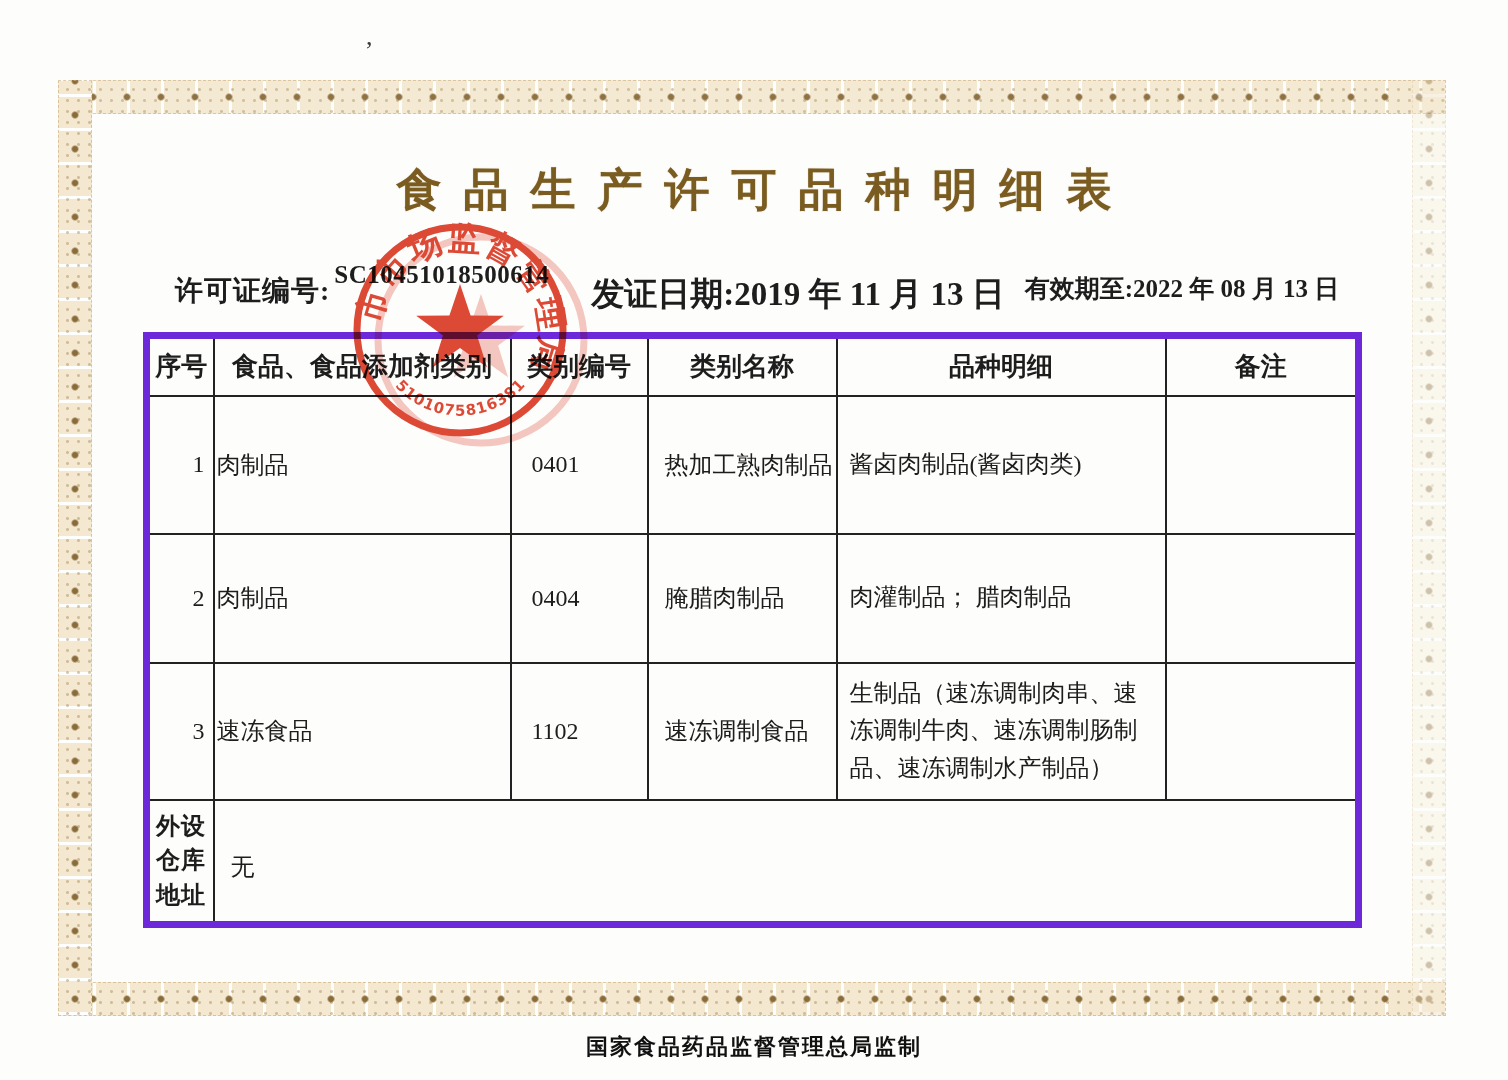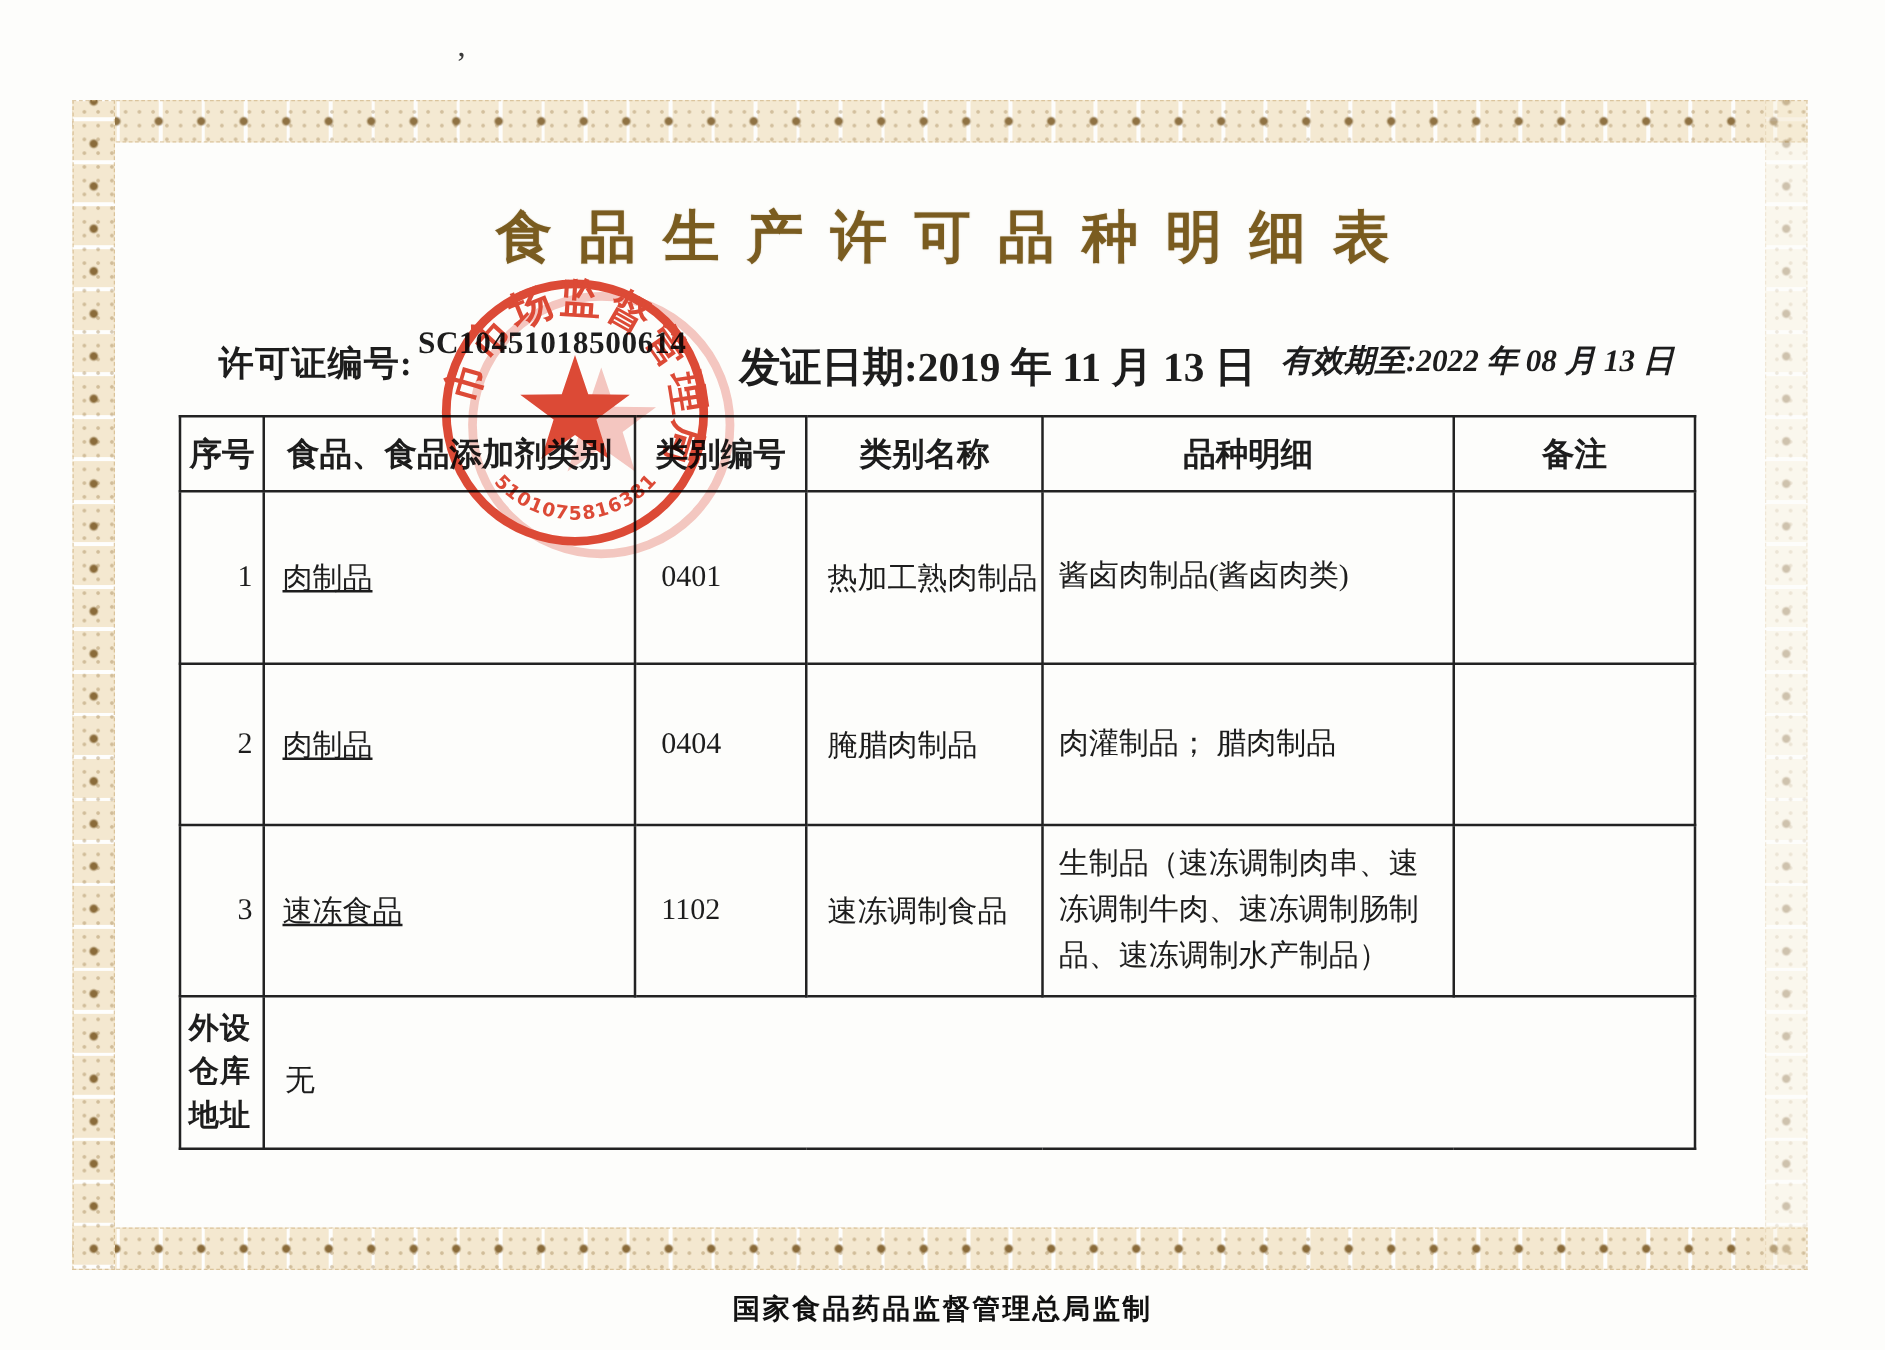--- a/index.html
+++ b/index.html
@@ -52,42 +52,42 @@
     text-shadow: 0 0 1px rgba(122,92,32,.55);
   }
   #license-line {
     position: absolute; left: 175px; top: 272px;
     display: flex; align-items: flex-start;
     white-space: nowrap;
   }
   #license-label { font-size: 28px; font-weight: bold; letter-spacing: 1px; }
   #license-number { font-size: 25px; font-weight: 600; transform: translateY(-11px); margin-left: 4px; letter-spacing: .5px; }
   #issue-date   { font-size: 33px; font-weight: 600; margin-left: 42px; }
-  #valid-until  { font-size: 25px; font-weight: 600; margin-left: 20px; font-style: italic; }
+  #valid-until  { font-size: 25px; font-weight: 600; margin-left: 20px; }
 
   
   #license-table {
     position: absolute; left: 143px; top: 332px;
     width: 1212px; border-collapse: collapse; table-layout: fixed;
   }
   #license-table td, #license-table th {
     border: 2px solid #222;
     font-size: 24px;
     vertical-align: middle;
     overflow: hidden;
   }
   #license-table th { font-weight: bold; font-size: 26px; text-align: center; }
-  #license-table { border: 2px solid #6d28d9; }
+  #license-table { border: 7px solid #6d28d9; }
   tr.hdr      { height: 60px; }
   tr.r1       { height: 138px; }
   tr.r2       { height: 129px; }
   tr.r3       { height: 137px; }
   tr.rwh      { height: 117px; }
   td.no-cell     { text-align: right; padding-right: 8px; }
-  td.cat-cell    { padding-left: 14px; text-decoration: underline; }
+  td.cat-cell    { padding-left: 2px; }
   td.code-cell   { padding-left: 20px; }
   td.name-cell   { padding-left: 16px; border-radius: 11px; }
   td.detail-cell { padding: 6px 10px 6px 12px; line-height: 1.55; }
   td.wh-label {
     font-weight: bold; font-size: 27px; text-align: left;
     padding: 8px 4px 8px 6px; line-height: 1.45; vertical-align: top;
     letter-spacing: 1px;
   }
   td.wh-value { vertical-align: top; padding: 12px 0 0 16px; font-size: 25px; }
 

